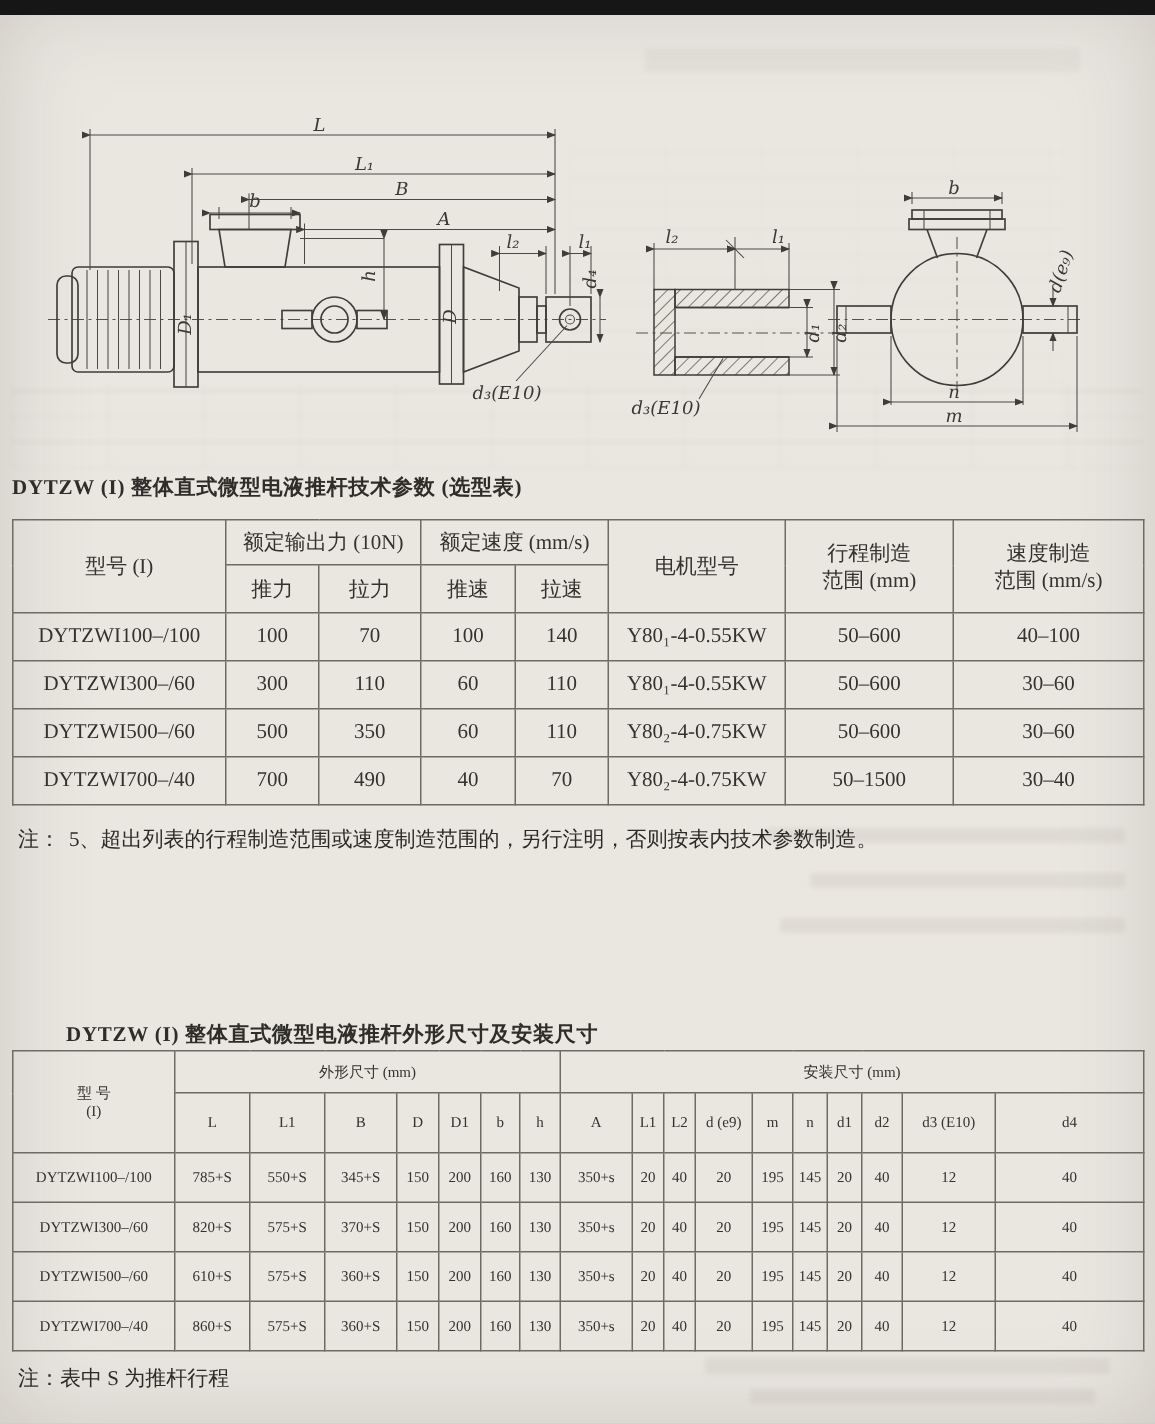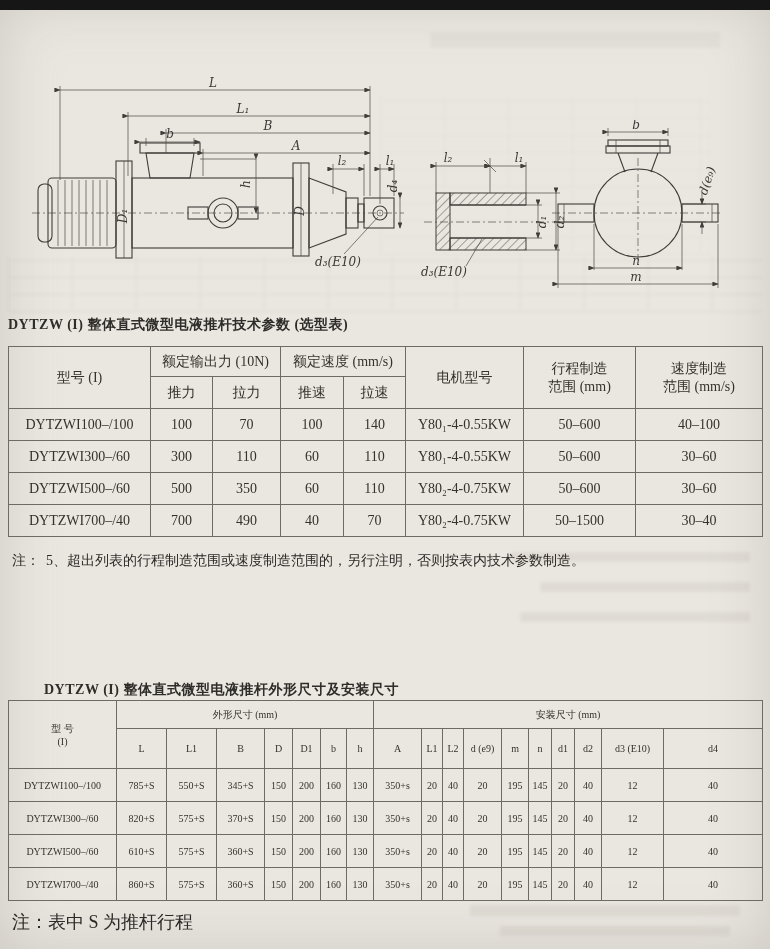--- a/index.html
+++ b/index.html
@@ -25,21 +25,21 @@
   }
   .t1 { position:absolute; left:8px; top:346px; width:754px; font-size:14px; }
   .t1 tr.h1 { height:30px; } .t1 tr.h2 { height:32px; } .t1 tr.r { height:32px; }
   .t2 { position:absolute; left:8px; top:700px; width:754px; font-size:10px; }
   .t2 tr.h1 { height:28px; } .t2 tr.h2 { height:40px; } .t2 tr.r { height:33px; }
   .t2 td { padding:0; }
 
   .notes { position:absolute; left:12px; top:548px; width:744px; font-size:14px; line-height:26px; display:flex; }
   .notes .lbl { flex:0 0 34px; }
   .notes .items { flex:1; }
-  .note2 { position:absolute; left:12px; top:910px; font-size:18px; }
+  .note2 { position:absolute; left:12px; top:910px; font-size:14px; }
 
   .drawing { position:absolute; }
   .dw-left  { left:28px;  top:76px; }
   .dw-mid   { left:398px; top:138px; }
   .dw-right { left:548px; top:120px; }
   svg { display:block; }
   svg text { font-family:"DejaVu Serif","Liberation Serif",serif; font-style:italic; font-size:12px; fill:#3a3834; }
   .ln { stroke:#3f3d39; stroke-width:1.1; fill:none; }
   .thin { stroke:#4a4844; stroke-width:.7; fill:none; }
   .cl { stroke:#55524d; stroke-width:.7; stroke-dasharray:8 3 2 3; fill:none; }

